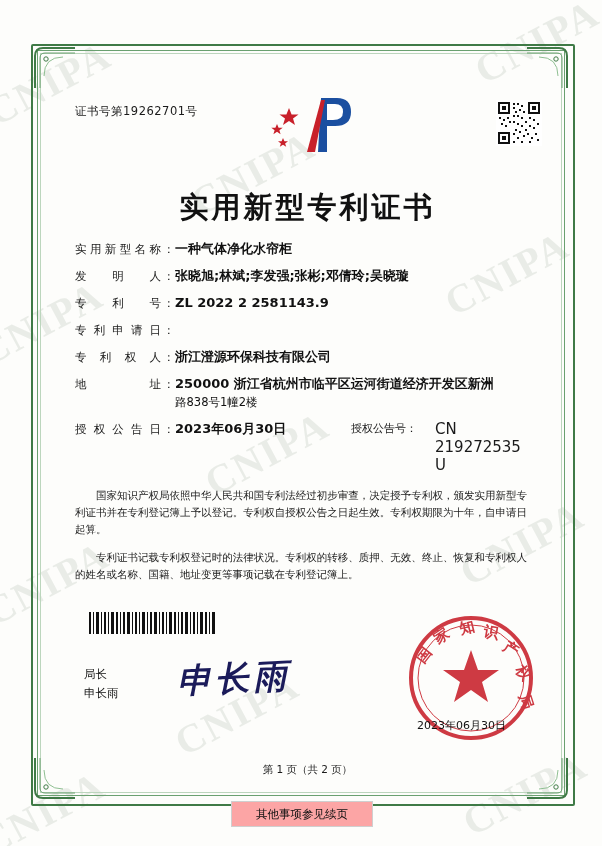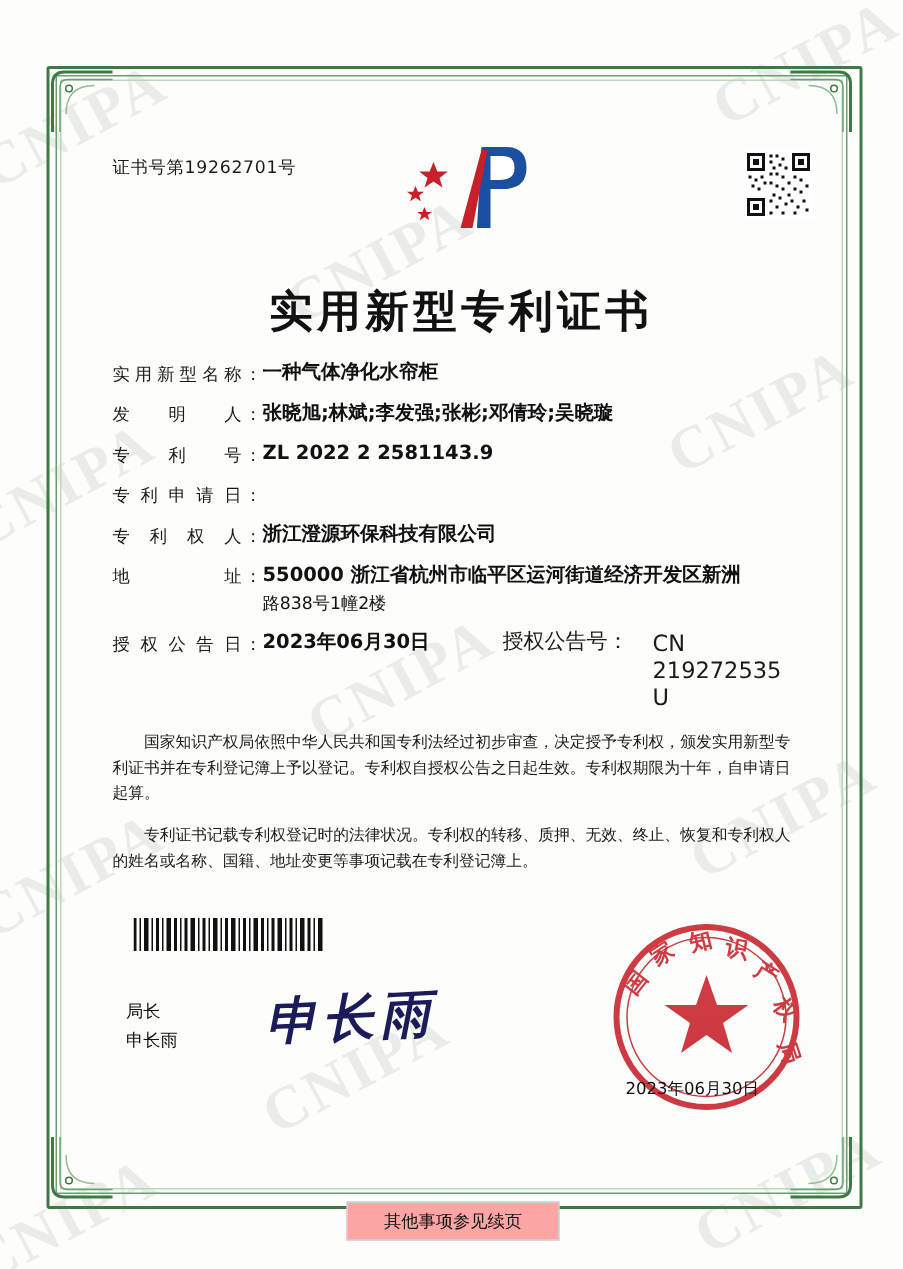--- a/index.html
+++ b/index.html
@@ -176,24 +176,23 @@
     position: absolute;
     left: 100px;
     top: 18px;
     right: 0;
     font-size: 11.5px;
     color: #111;
   }
   .row.grant .val { left: 100px; width: 150px; }
   .row.grant .lbl2 {
     position: absolute;
-    left: 260px;
+    left: 276px;
     top: 0;
-    font-size: 14px;
-    font-family: Liberation Mono, monospace;
+    font-size: 11px;
   }
   .row.grant .val3 {
     position: absolute;
     left: 360px;
     top: 0;
     font-size: 15px;
   }
 
   
   .paras {
@@ -441,21 +440,21 @@
 
       <div class="row">
         <span class="lbl">专利权人</span>
         <span class="colon">：</span>
         <span class="val">浙江澄源环保科技有限公司</span>
       </div>
 
       <div class="row" style="min-height:45px;">
         <span class="lbl">地址</span>
         <span class="colon">：</span>
-        <span class="val">550000 浙江省杭州市临平区运河街道经济开发区新洲</span>
+        <span class="val">250000 浙江省杭州市临平区运河街道经济开发区新洲</span>
         <span class="val2">路838号1幢2楼</span>
       </div>
 
       <div class="row grant">
         <span class="lbl">授权公告日</span>
         <span class="colon">：</span>
         <span class="val">2023年06月30日</span>
         <span class="lbl2">授权公告号：</span>
         <span class="val3">CN 219272535 U</span>
       </div>
@@ -524,18 +523,19 @@
           <text x="56" y="22" fill="#c8202a" font-size="15" font-family="'Liberation Serif',serif" font-weight="bold" transform="rotate(-14 56 22)">知</text>
           <text x="78" y="24" fill="#c8202a" font-size="15" font-family="'Liberation Serif',serif" font-weight="bold" transform="rotate(10 78 24)">识</text>
           <text x="97" y="37" fill="#c8202a" font-size="15" font-family="'Liberation Serif',serif" font-weight="bold" transform="rotate(32 97 37)">产</text>
           <text x="110" y="58" fill="#c8202a" font-size="15" font-family="'Liberation Serif',serif" font-weight="bold" transform="rotate(52 110 58)">权</text>
           <text x="114" y="84" fill="#c8202a" font-size="15" font-family="'Liberation Serif',serif" font-weight="bold" transform="rotate(72 114 84)">局</text>
         </g>
       </svg>
     </div>
     <div class="seal-date">2023年06月30日</div>
 
+    <div class="page-num">第 1 页（共 2 页）</div>
 
   </div>
 
   <div class="note-box">其他事项参见续页</div>
 
 </div>
 
 </body></html>

